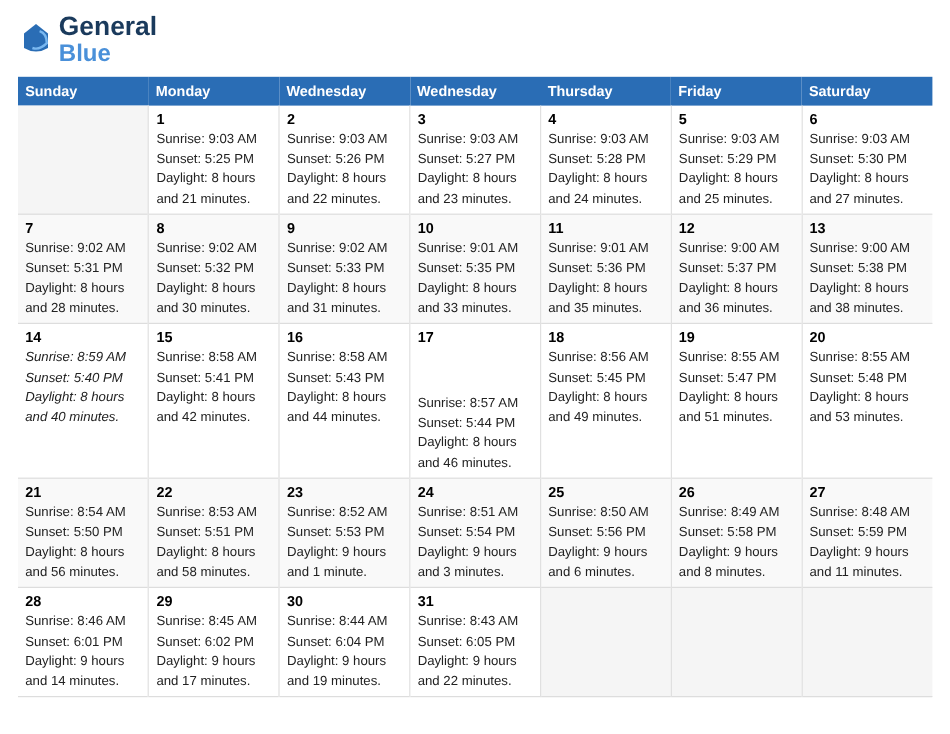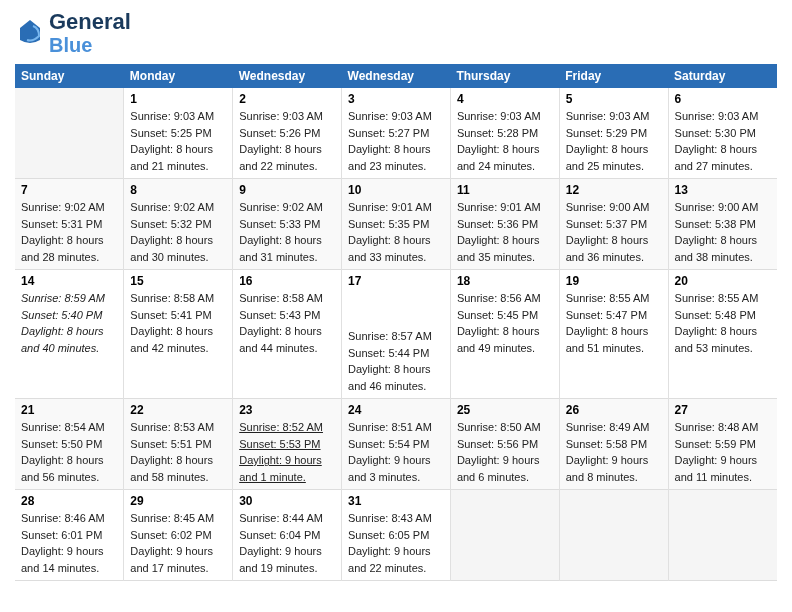--- a/index.html
+++ b/index.html
@@ -262,21 +262,21 @@
 Daylight: 8 hours and 56 minutes.</div>
           </td>
           <td>
             <span class="day-number">22</span>
             <div class="day-info" style="white-space: pre-line;">Sunrise: 8:53 AM
 Sunset: 5:51 PM
 Daylight: 8 hours and 58 minutes.</div>
           </td>
           <td>
             <span class="day-number">23</span>
-            <div class="day-info" style="white-space: pre-line; text-decoration: underline;">Sunrise: 8:52 AM
+            <div class="day-info" style="white-space: pre-line;">Sunrise: 8:52 AM
 Sunset: 5:53 PM
 Daylight: 9 hours and 1 minute.</div>
           </td>
           <td>
             <span class="day-number">24</span>
             <div class="day-info" style="white-space: pre-line;">Sunrise: 8:51 AM
 Sunset: 5:54 PM
 Daylight: 9 hours and 3 minutes.</div>
           </td>
           <td>

